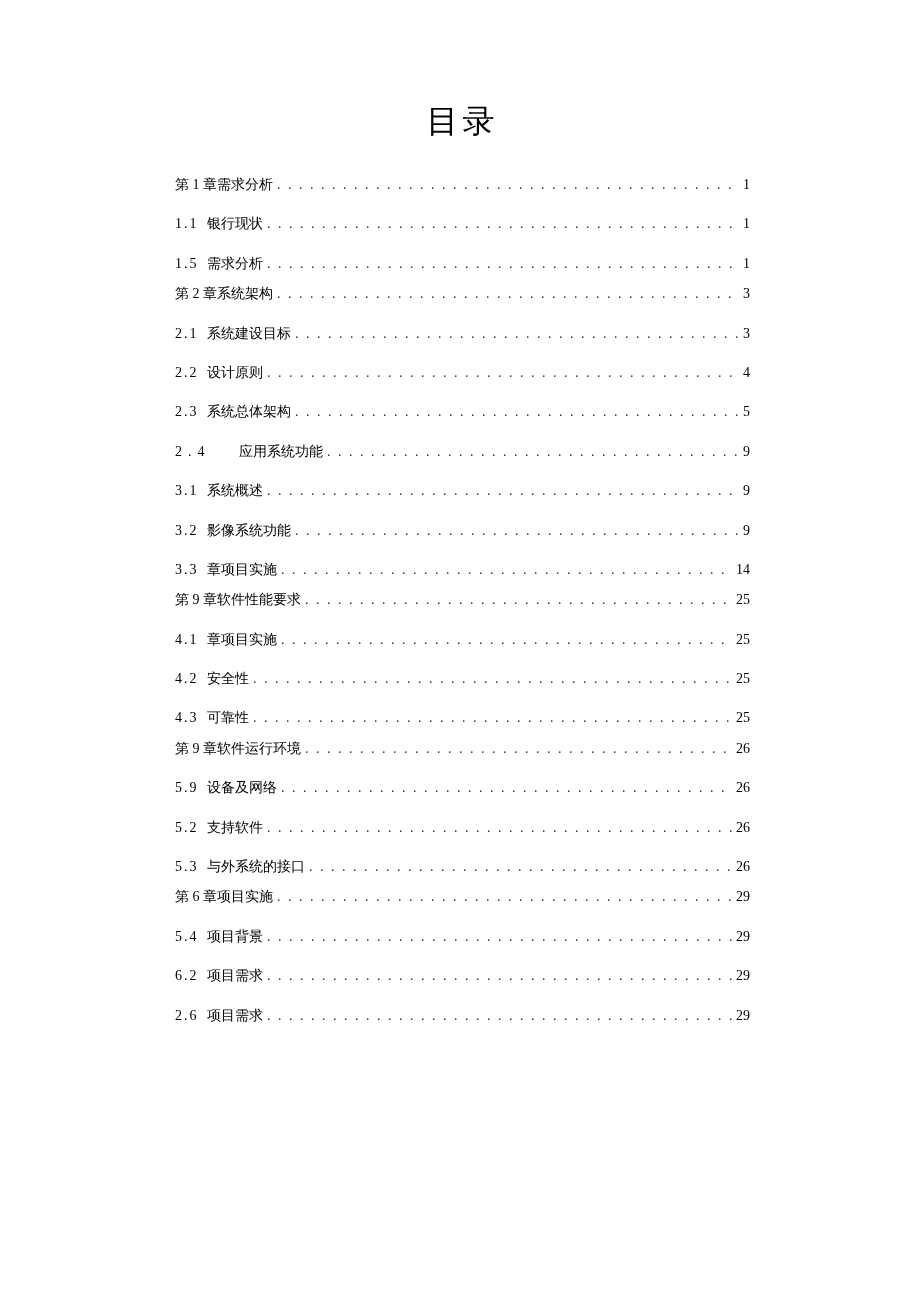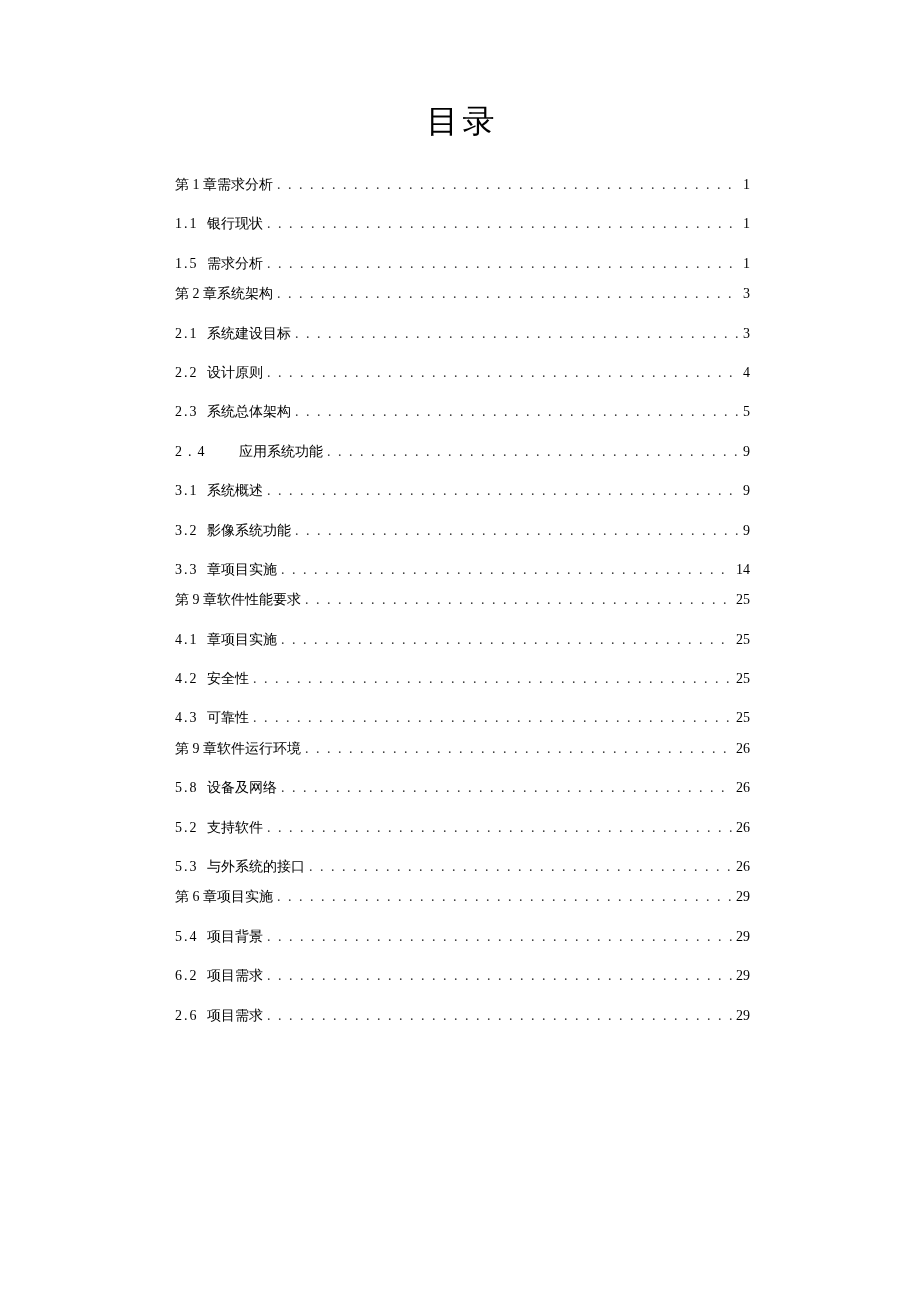--- a/index.html
+++ b/index.html
@@ -127,21 +127,21 @@
       <span class="label"><span class="num">4.3</span><span>可靠性</span></span>
       <span class="dots">. . . . . . . . . . . . . . . . . . . . . . . . . . . . . . . . . . . . . . . . . . . . . . . . . . . . . . . . . . . . . . . . . . . . . . . . . . . . . . . . . . . . . . . . . . . . . . . . . . . . . . . . . . . . . . . . . . . . . . . . . . . . . . . . . . . . . . . . . . . . . . . . . . . .</span>
       <span class="page">25</span>
     </div>
     <div class="row chapter">
       <span class="label">第 9 章软件运行环境</span>
       <span class="dots">. . . . . . . . . . . . . . . . . . . . . . . . . . . . . . . . . . . . . . . . . . . . . . . . . . . . . . . . . . . . . . . . . . . . . . . . . . . . . . . . . . . . . . . . . . . . . . . . . . . . . . . . . . . . . . . . . . . . . . . . . . . . . . . . . . . . . . . . . . . . . . . . . . . .</span>
       <span class="page">26</span>
     </div>
     <div class="row sub">
-      <span class="label"><span class="num">5.8</span><span>设备及网络</span></span>
+      <span class="label"><span class="num">5.9</span><span>设备及网络</span></span>
       <span class="dots">. . . . . . . . . . . . . . . . . . . . . . . . . . . . . . . . . . . . . . . . . . . . . . . . . . . . . . . . . . . . . . . . . . . . . . . . . . . . . . . . . . . . . . . . . . . . . . . . . . . . . . . . . . . . . . . . . . . . . . . . . . . . . . . . . . . . . . . . . . . . . . . . . . . .</span>
       <span class="page">26</span>
     </div>
     <div class="row sub">
       <span class="label"><span class="num">5.2</span><span>支持软件</span></span>
       <span class="dots">. . . . . . . . . . . . . . . . . . . . . . . . . . . . . . . . . . . . . . . . . . . . . . . . . . . . . . . . . . . . . . . . . . . . . . . . . . . . . . . . . . . . . . . . . . . . . . . . . . . . . . . . . . . . . . . . . . . . . . . . . . . . . . . . . . . . . . . . . . . . . . . . . . . .</span>
       <span class="page">26</span>
     </div>
     <div class="row sub">
       <span class="label"><span class="num">5.3</span><span>与外系统的接口</span></span>

